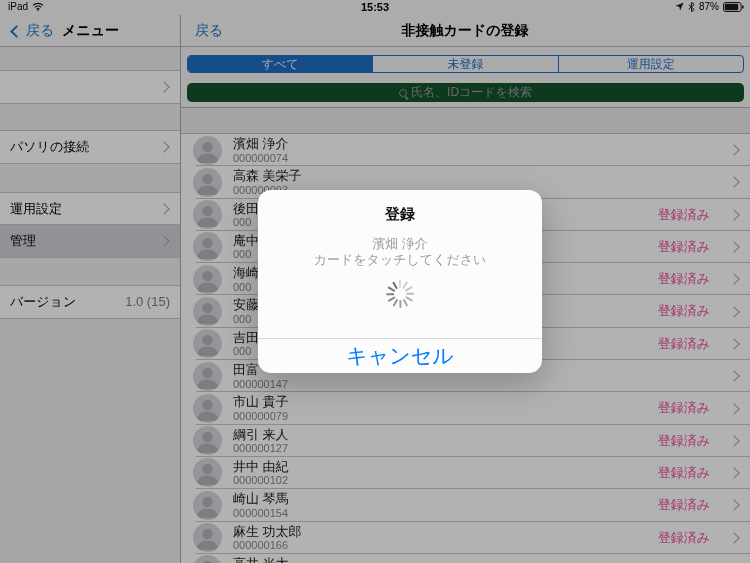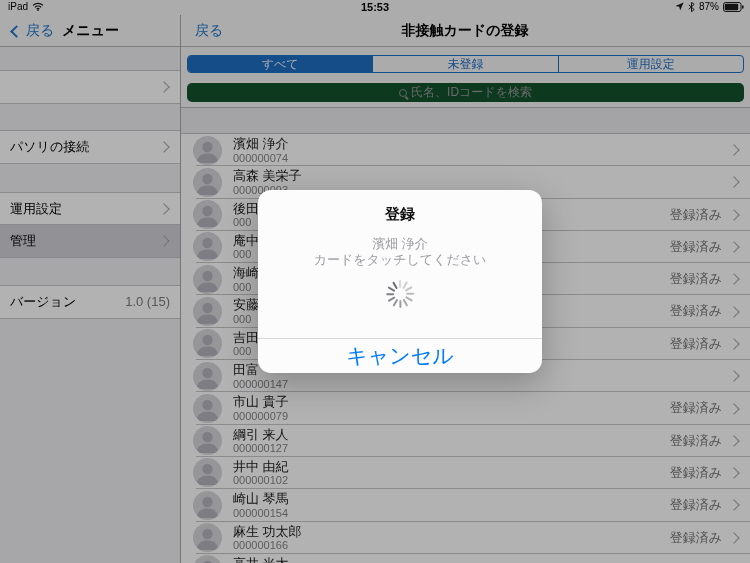--- a/index.html
+++ b/index.html
@@ -71,22 +71,22 @@
   .row{ position:relative; height:32.3px; background:#fff; cursor:pointer;}
   .row::after{ content:""; position:absolute; left:15px; right:0; bottom:0; height:1px;
                background:#c8c7cc;}
   .avatar{ position:absolute; left:12px; top:1.5px; width:29px; height:29px;
            border-radius:50%; background:#d7d7dc; overflow:hidden;}
   .avatar svg{ display:block; }
   .row-name{ position:absolute; left:52px; top:2px; font-size:13px; line-height:15px;
              color:#1b1b1d; white-space:nowrap;}
   .row-id{ position:absolute; left:52px; top:17.5px; font-size:11px; line-height:12px;
            color:#85858a; white-space:nowrap;}
-  .row-status{ position:absolute; right:28px; top:0; line-height:32px; font-size:13px;
-               color:#737373;}
+  .row-status{ position:absolute; right:40px; top:0; line-height:32px; font-size:13px;
+               color:#ec4899;}
 
   
   .dim{ position:absolute; inset:0; background:rgba(0,0,0,0.30); z-index:50;}
   .modal{ position:absolute; left:258px; top:190px; width:284px; height:183px;
           background:#fcfcfd; border-radius:13px; z-index:60; display:flex;
           flex-direction:column; align-items:center;
           box-shadow:0 10px 35px rgba(0,0,0,0.25);}
   .modal-title{ margin-top:15px; font-size:15px; font-weight:bold; color:#101010;}
   .modal-person{ margin-top:12px; font-size:13px; line-height:16px; color:#9b9ba0;}
   .modal-message{ font-size:13px; line-height:16px; color:#9b9ba0;}

